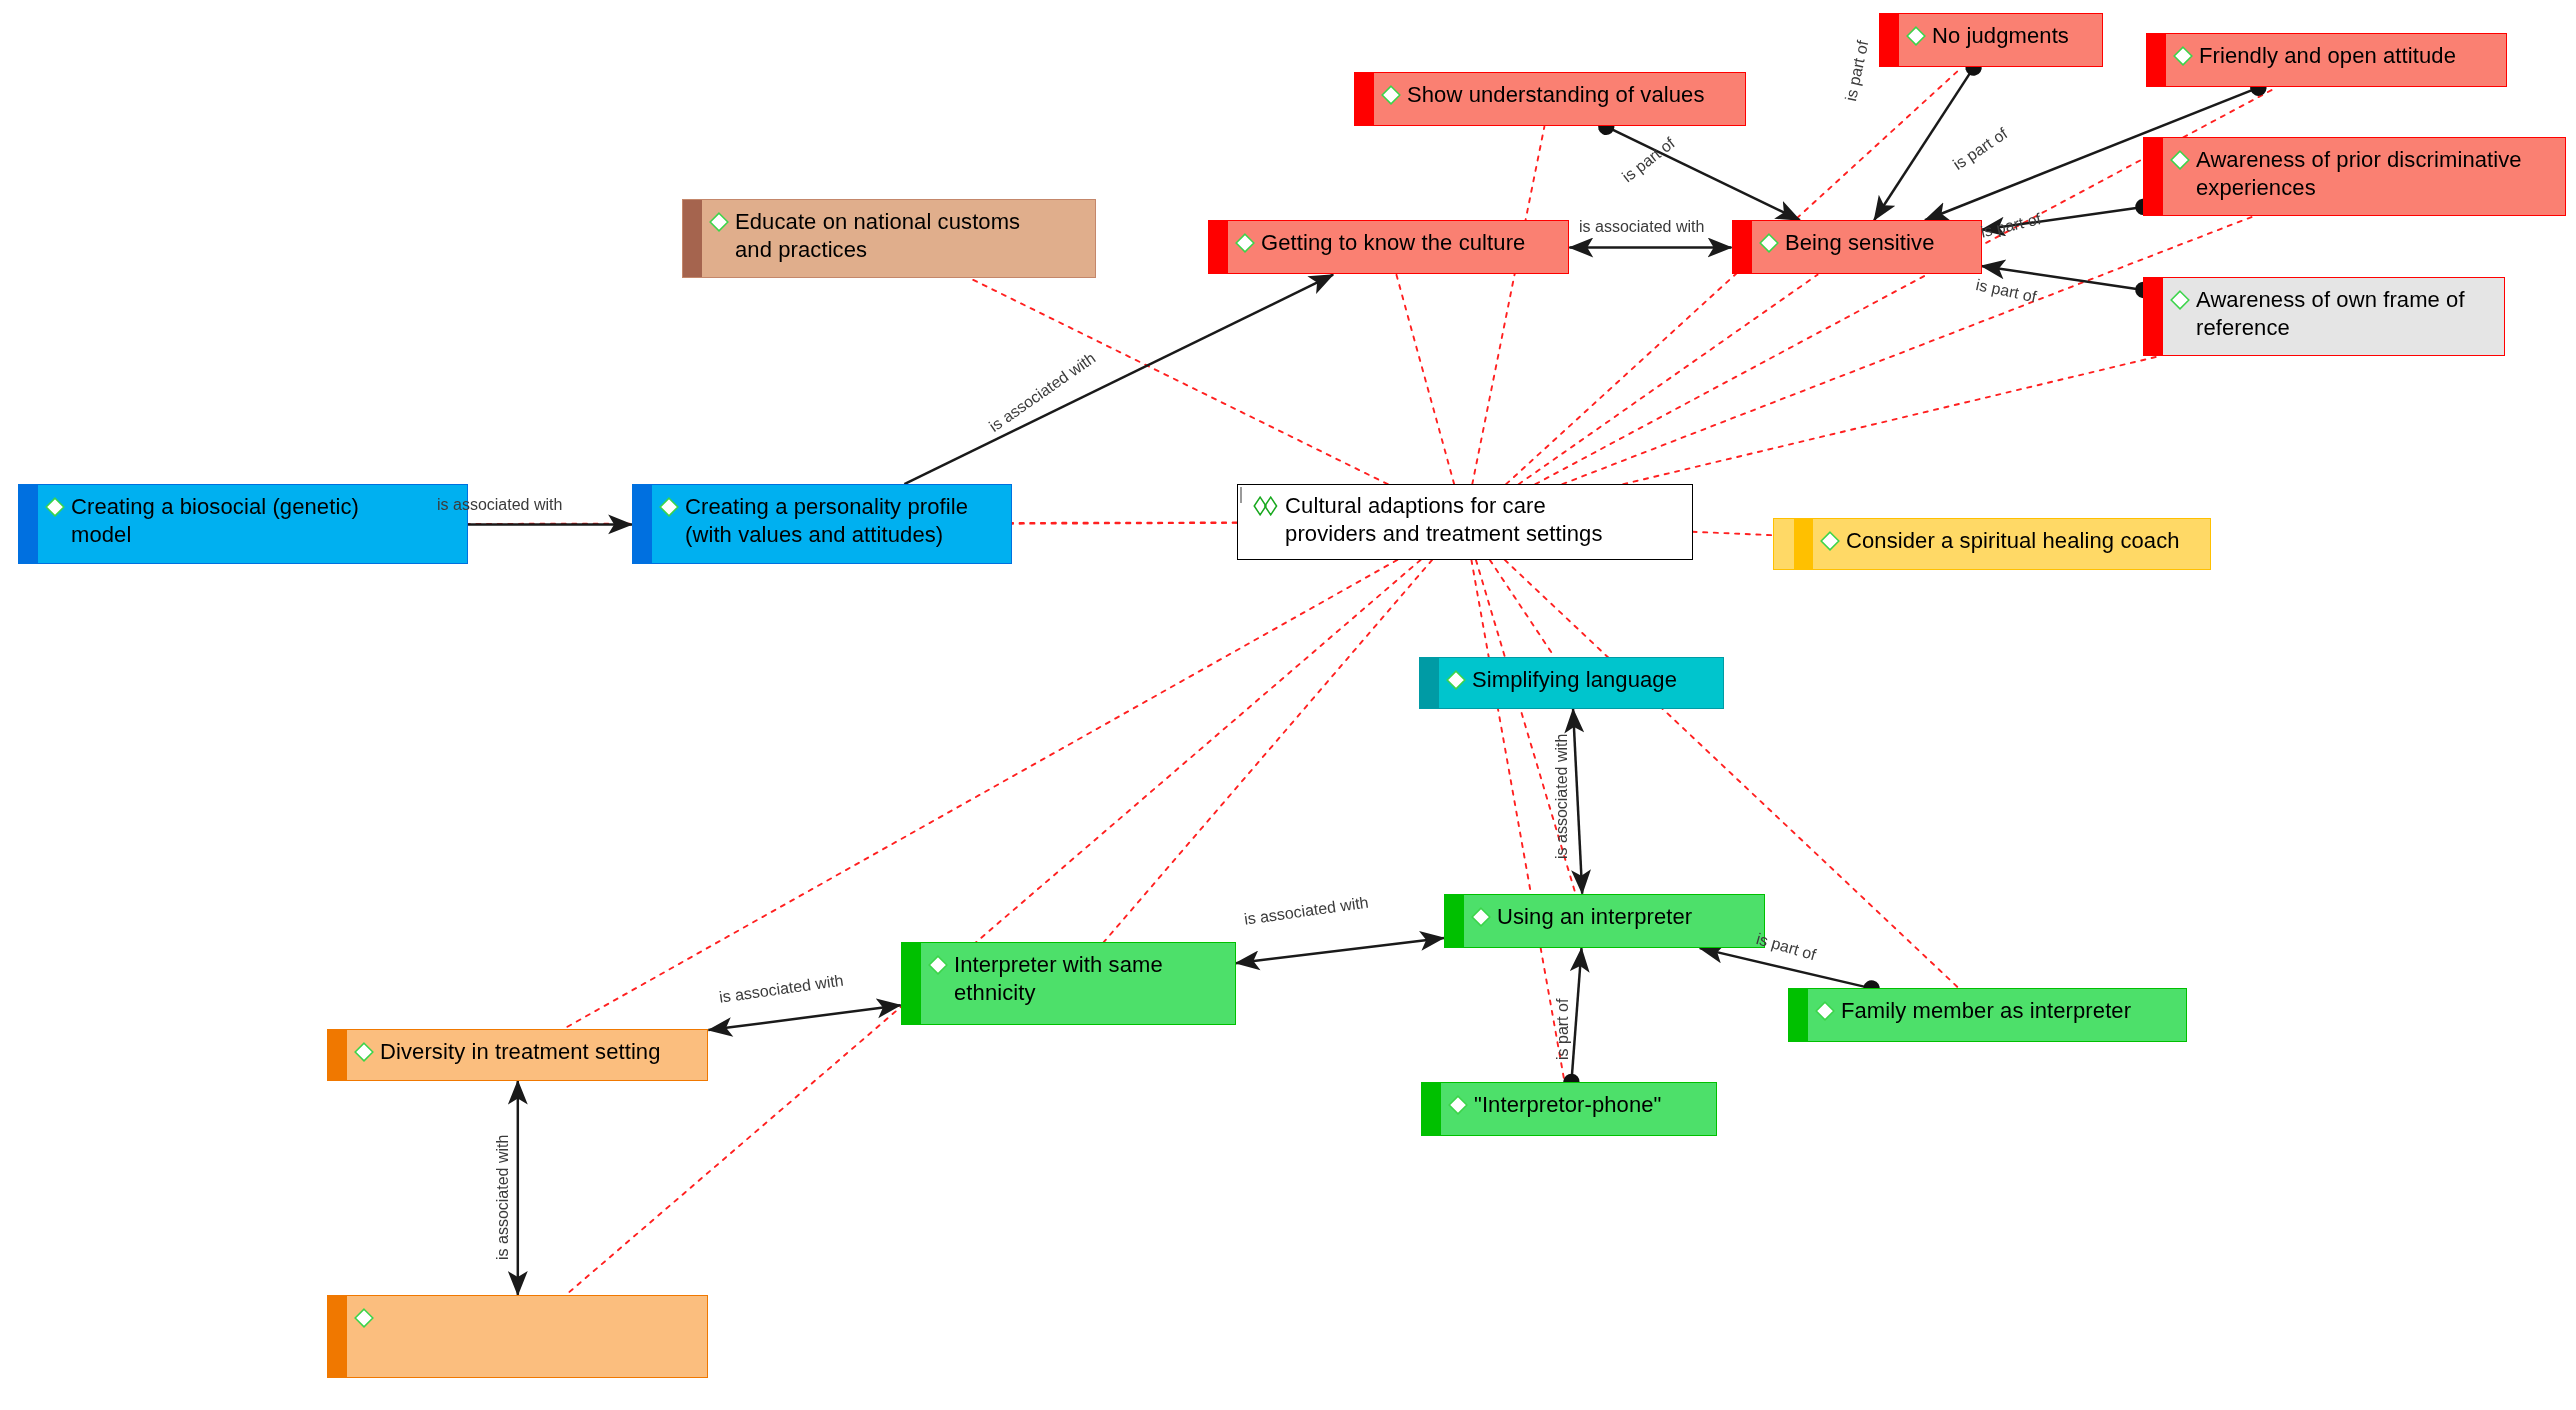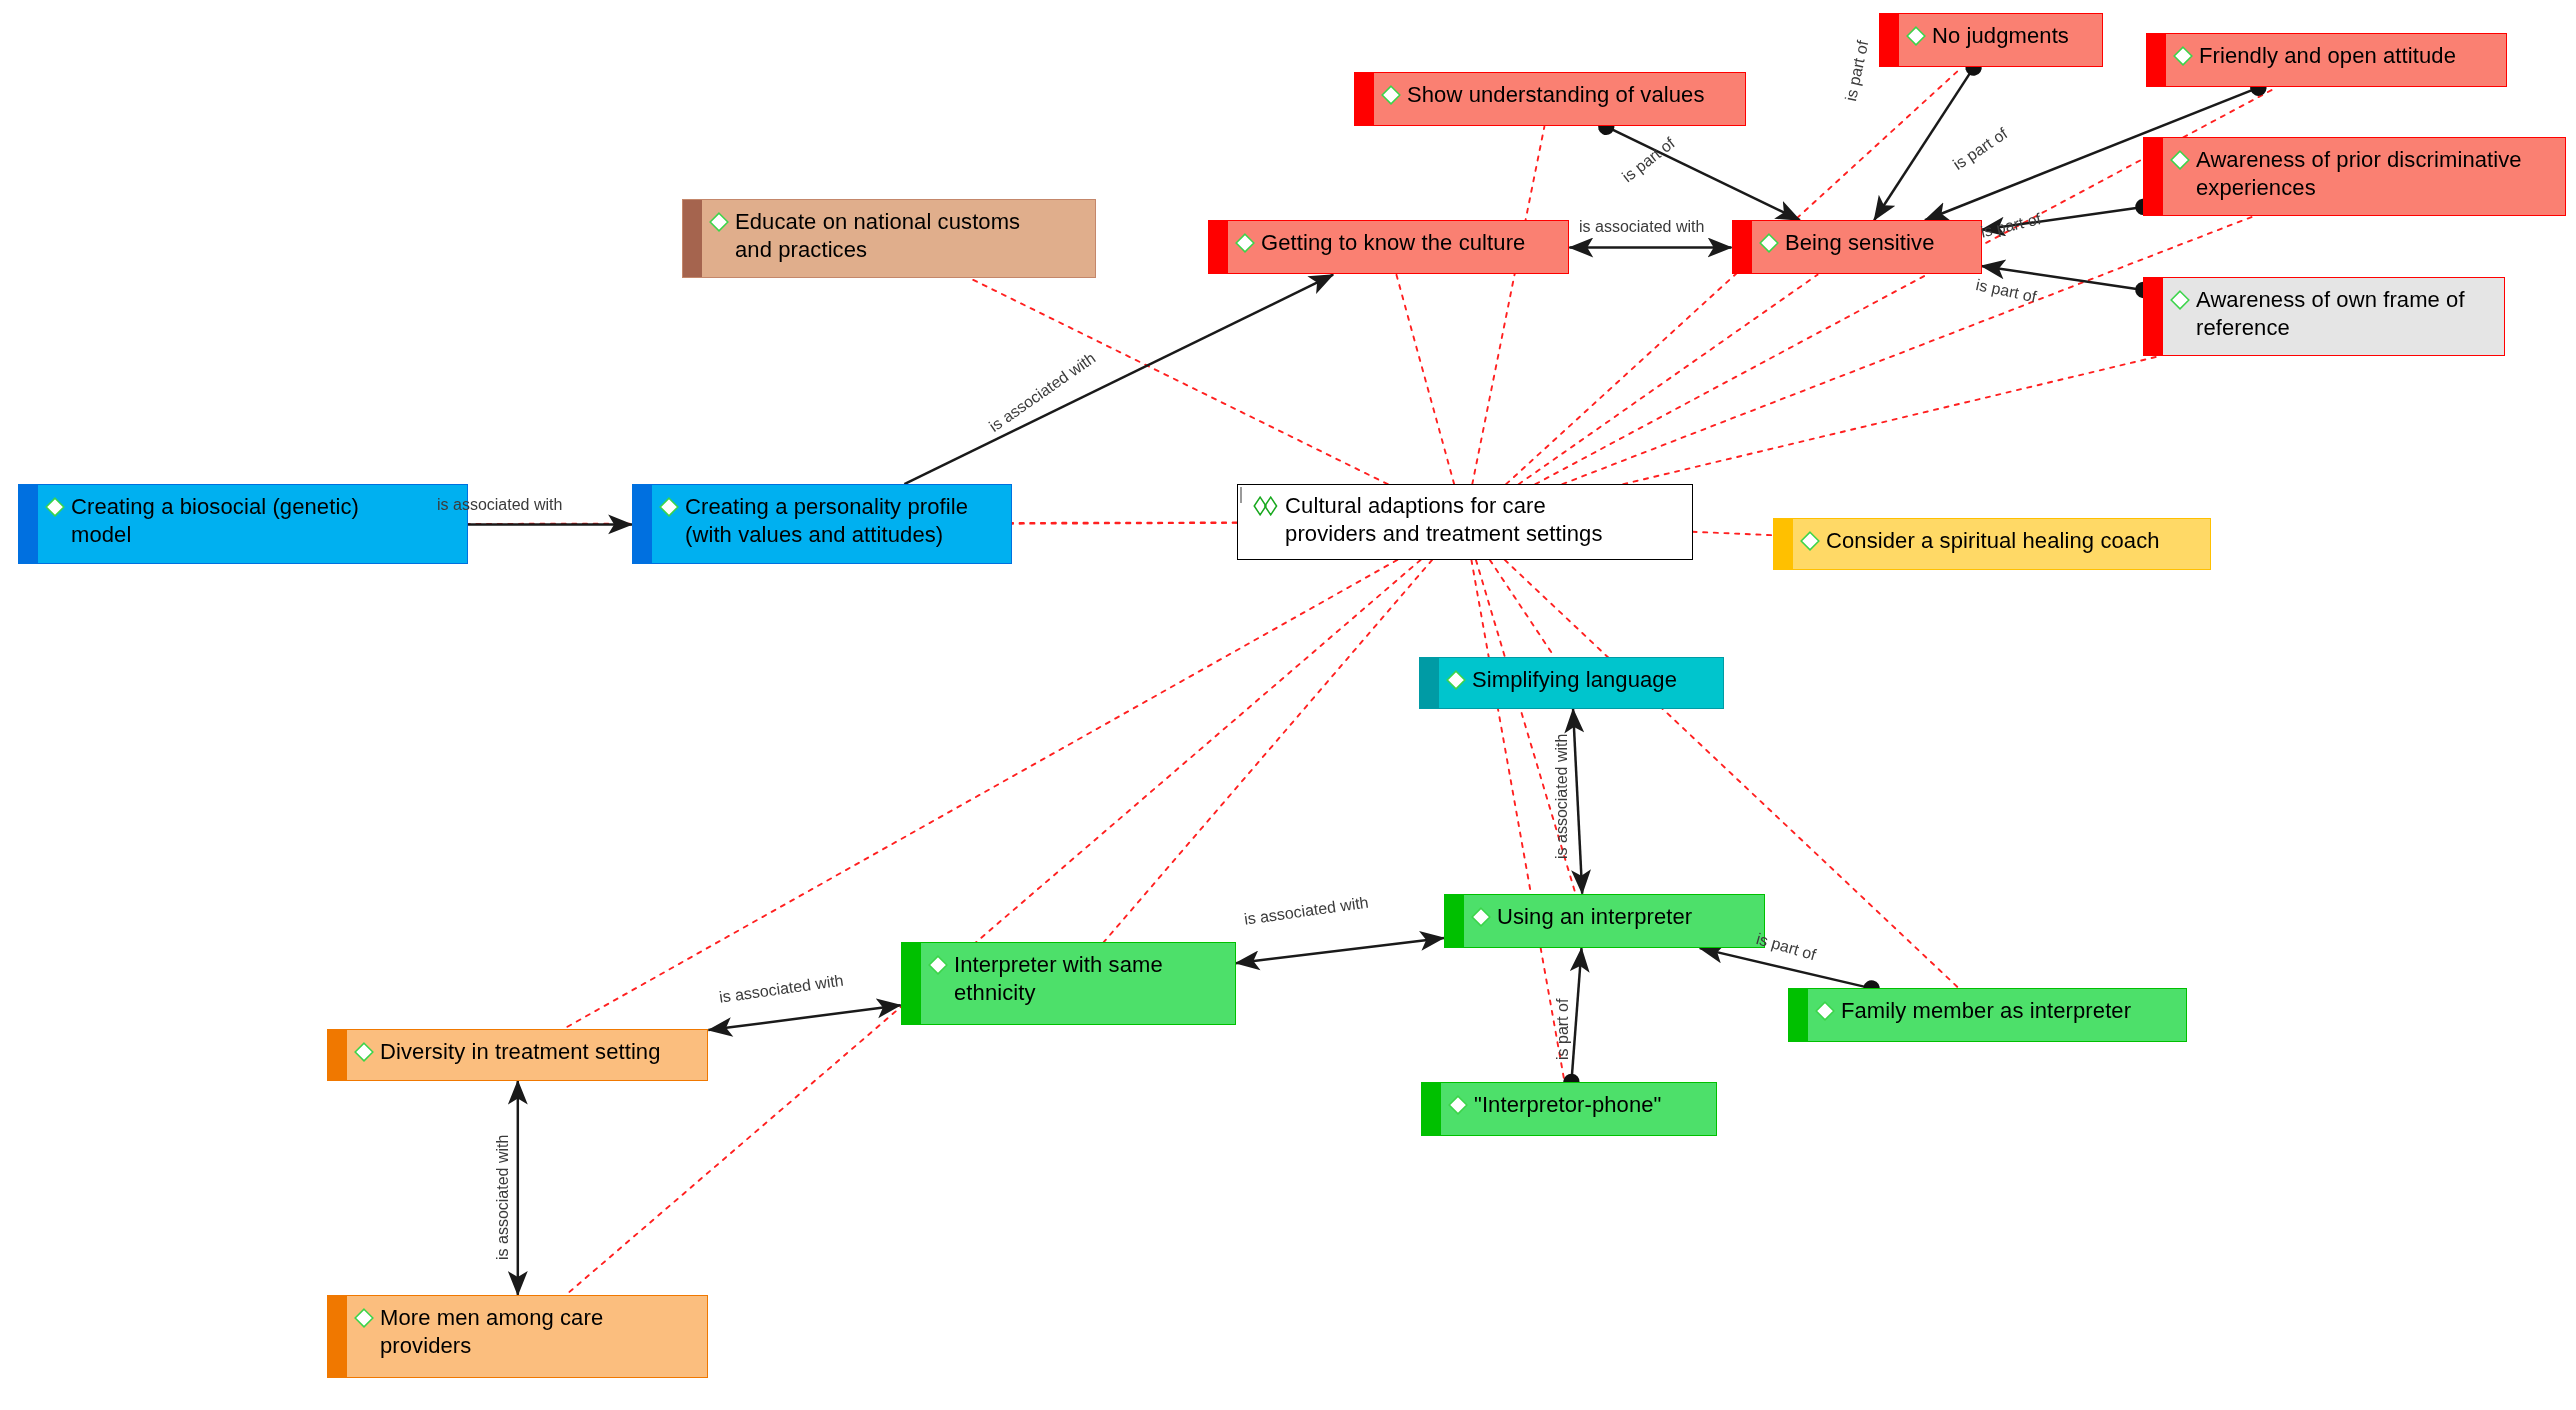--- a/index.html
+++ b/index.html
@@ -241,21 +241,21 @@
       <div class="node" style="left: 632px; top: 484px; width: 380px; min-height: 80px; background: rgb(0, 176, 240); border: 1.8px solid rgb(0, 112, 224);">
         <div class="bar" style="background: rgb(0, 112, 224); width: 19px;"></div>
         <div class="body">
           <span class="diamond"><svg viewBox="0 0 34 34" width="20" height="20">
               <path d="M17,2 L32,17 L17,32 L2,17 Z" fill="#FFFFFF" stroke="#3BD44A" stroke-width="2.6"></path>
             </svg></span>
           <span class="label">Creating a personality profile
 (with values and attitudes)</span>
         </div>
       </div>
-      <div class="node" style="left: 1773px; top: 518px; width: 438px; min-height: 52px; background: rgb(255, 217, 102); border: 1.8px solid rgb(255, 192, 0);">
+      <div class="node" style="left: 1773px; top: 518px; width: 438px; min-height: 52px; background: rgb(255, 217, 102); border: 1.8px solid rgb(255, 192, 0); padding-left: 20px;">
         <div class="bar" style="background: rgb(255, 192, 0); width: 19px;"></div>
         <div class="body">
           <span class="diamond"><svg viewBox="0 0 34 34" width="20" height="20">
               <path d="M17,2 L32,17 L17,32 L2,17 Z" fill="#FFFFFF" stroke="#3BD44A" stroke-width="2.6"></path>
             </svg></span>
           <span class="label">Consider a spiritual healing coach</span>
         </div>
       </div>
       <div class="node" style="left: 1419px; top: 657px; width: 305px; min-height: 52px; background: rgb(0, 197, 205); border: 1.8px solid rgb(0, 155, 165);">
         <div class="bar" style="background: rgb(0, 155, 165); width: 19px;"></div>
@@ -311,22 +311,20 @@
             </svg></span>
           <span class="label">Diversity in treatment setting</span>
         </div>
       </div>
       <div class="node" style="left: 327px; top: 1295px; width: 381px; min-height: 83px; background: rgb(251, 190, 126); border: 1.8px solid rgb(240, 120, 0);">
         <div class="bar" style="background: rgb(240, 120, 0); width: 19px;"></div>
         <div class="body">
           <span class="diamond"><svg viewBox="0 0 34 34" width="20" height="20">
               <path d="M17,2 L32,17 L17,32 L2,17 Z" fill="#FFFFFF" stroke="#3BD44A" stroke-width="2.6"></path>
             </svg></span>
-          <span class="label">More men among care
-providers</span>
         </div>
       </div>
     </div>
   <div id="labels-layer">
       <div class="edge-label" style="left: 1619px; top: 172px; transform: rotate(-38deg);">is part of</div>
       <div class="edge-label" style="left: 1842px; top: 99px; transform: rotate(-78deg);">is part of</div>
       <div class="edge-label" style="left: 1950px; top: 159px; transform: rotate(-34deg);">is part of</div>
       <div class="edge-label" style="left: 1979px; top: 224px; transform: rotate(-13deg);">is part of</div>
       <div class="edge-label" style="left: 1978px; top: 276px; transform: rotate(12deg);">is part of</div>
       <div class="edge-label" style="left: 1579px; top: 218px; transform: rotate(0deg);">is associated with</div>

